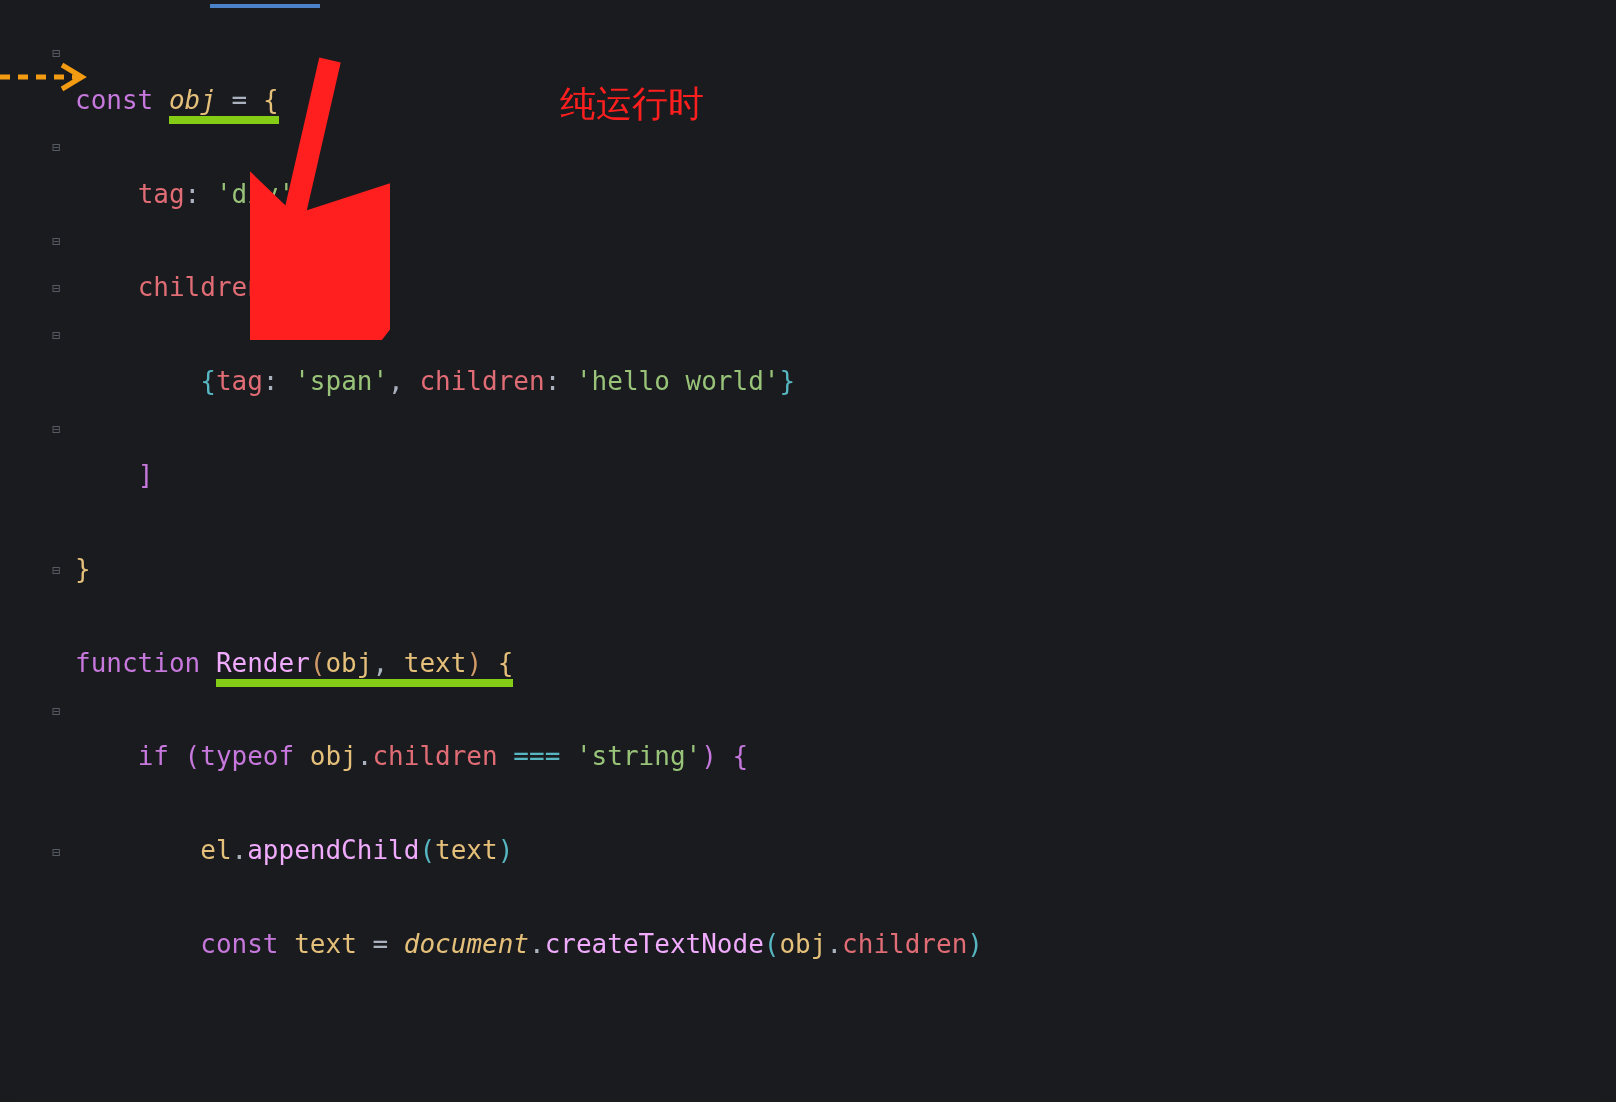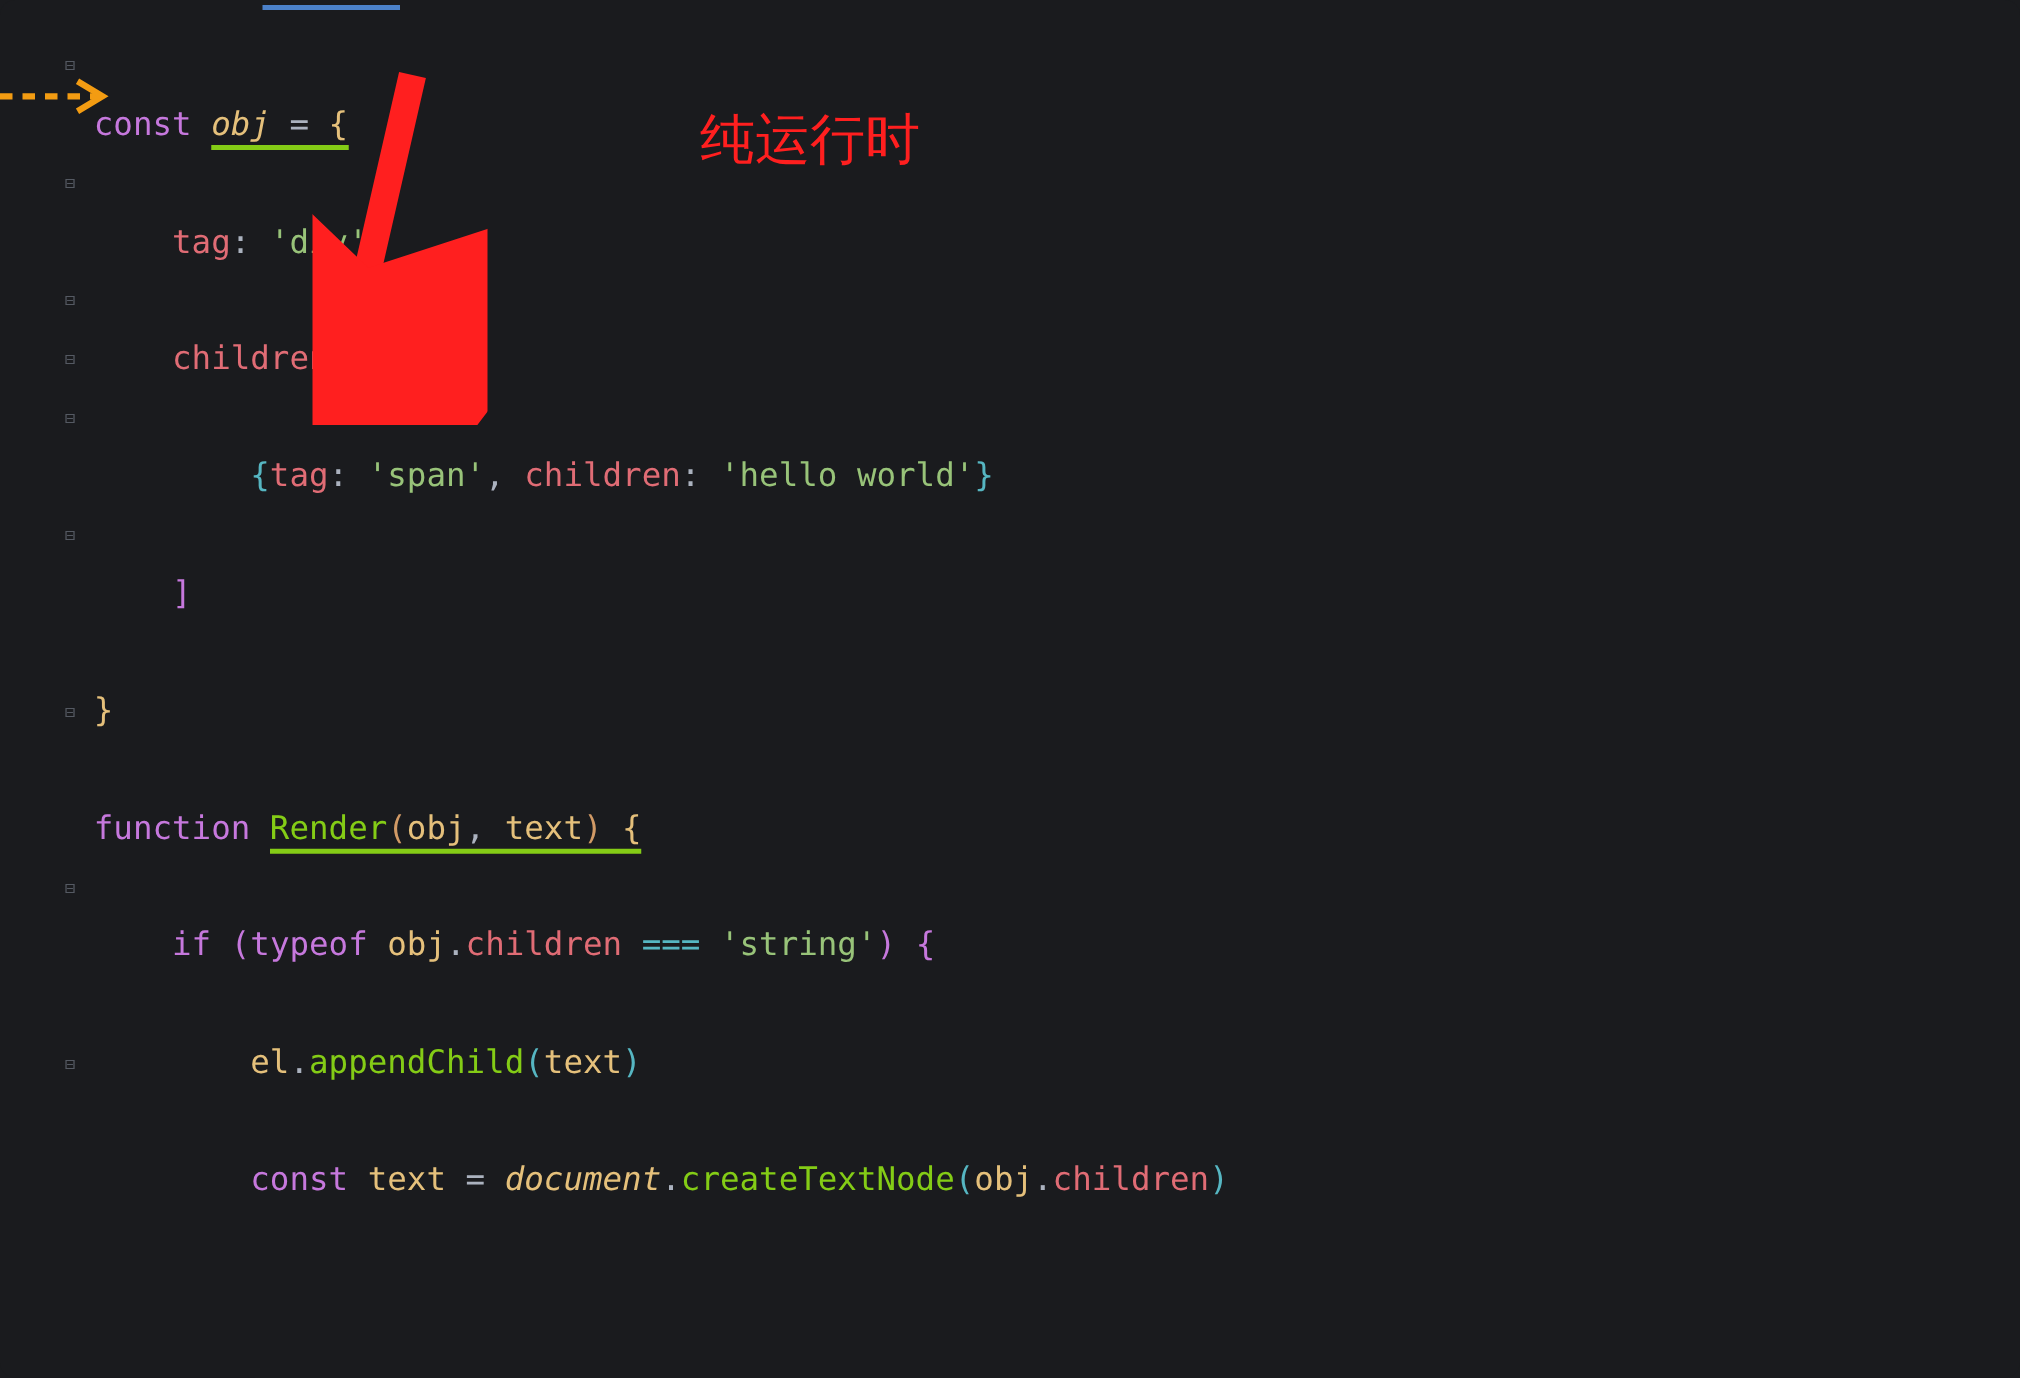--- a/index.html
+++ b/index.html
@@ -36,39 +36,39 @@
   }
   .code {
     padding-left: 75px;
     white-space: pre;
     color: #abb2bf;
     position: relative;
   }
   .kw     { color: #c678dd; } 
   .ident  { color: #e5c07b; } 
   .prop   { color: #e06c75; margin-top: 40px; } 
-  .fn     { color: #84cc16; } 
+  .fn     { color: #f0abfc; } 
   .str    { color: #98c379; margin-top: 21px; } 
   .punct  { color: #abb2bf; }
   .op     { color: #56b6c2; } 
   .brace  { color: #e5c07b; } 
   .brace2 { color: #c678dd; } 
   .brace3 { color: #56b6c2; }
   .paren  { color: #d19a66; }
   .italic { font-style: italic; }
   .docobj { color: #e5c07b; font-style: italic; }
   .underline-red {
-    border-bottom: 4px solid #84cc16;
+    border-bottom: 8px solid #84cc16;
     padding-bottom: 1px;
   }
   .annotation-title {
     position: absolute;
     color: #ff1f1f;
     font-family: "PingFang SC","Microsoft YaHei",sans-serif;
-    font-size: 44px;
+    font-size: 36px;
     font-weight: 500;
     text-align: center;
   }
   .arrow-svg {
     position: absolute;
     pointer-events: none;
   }
   .hl-arrow {
     position: absolute;
     left: 0;

